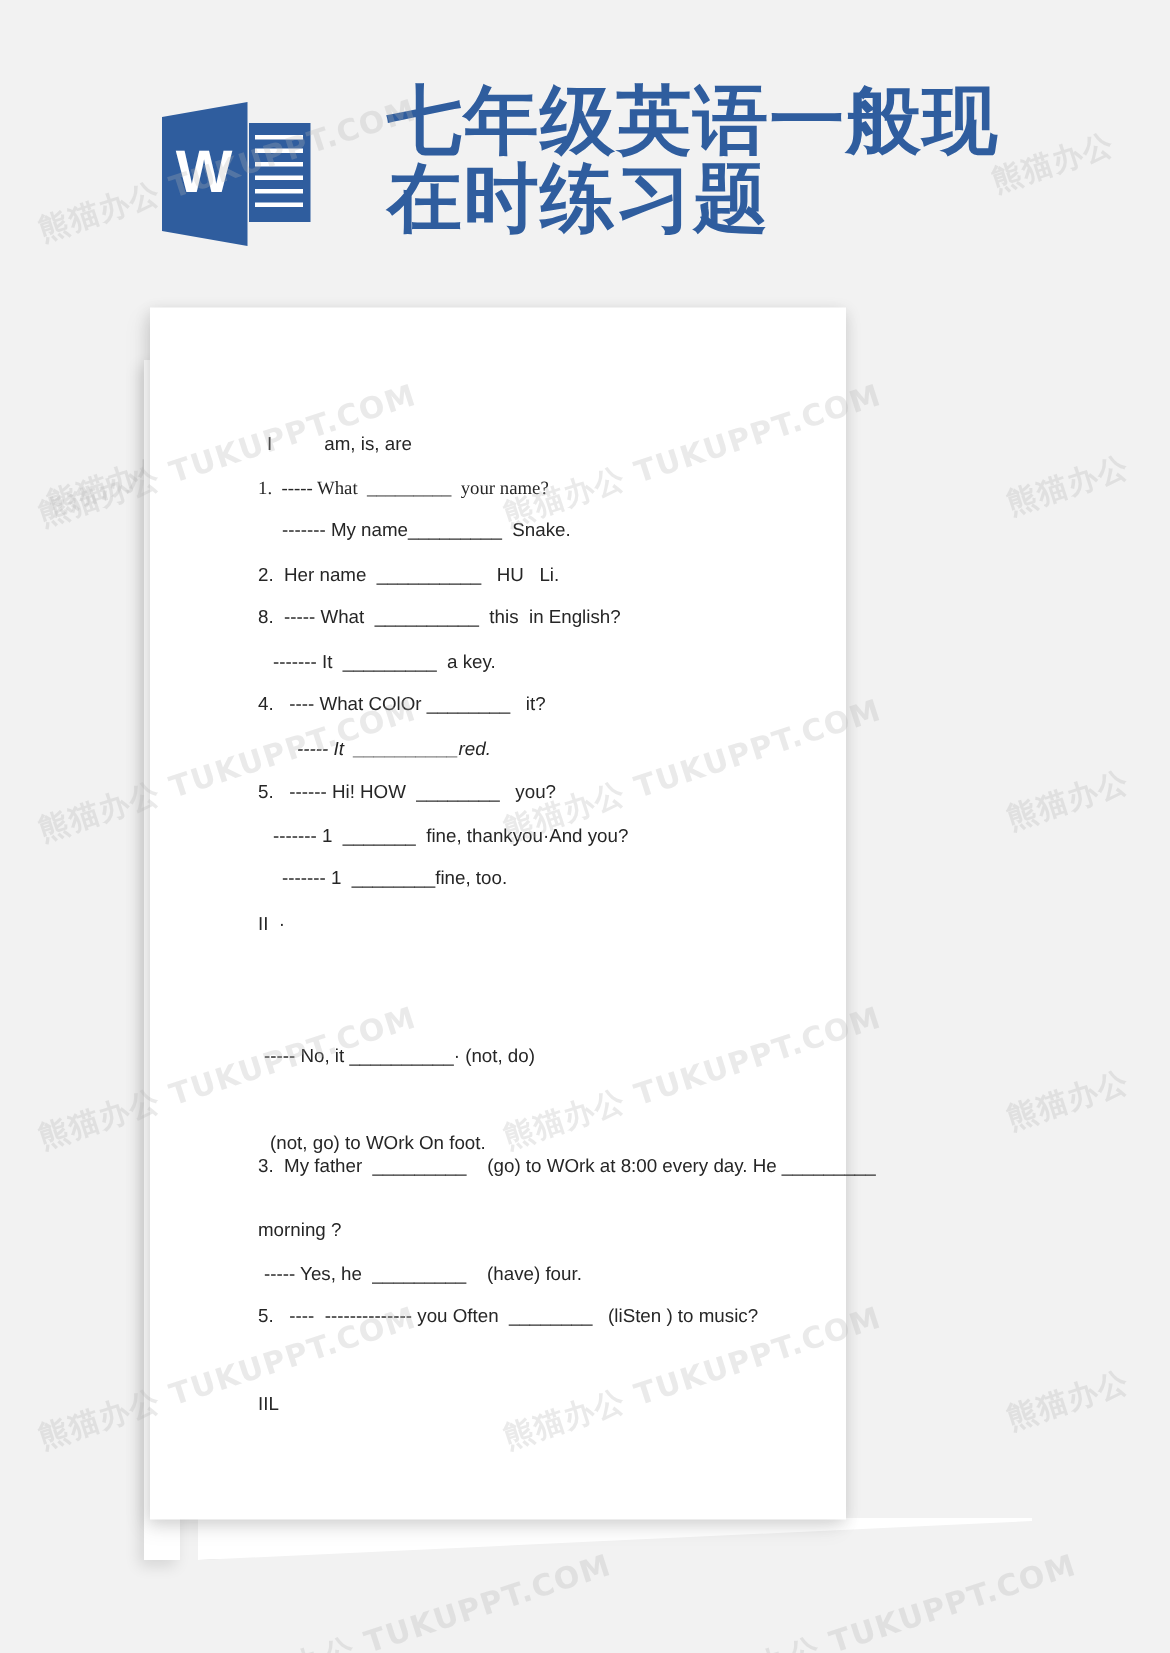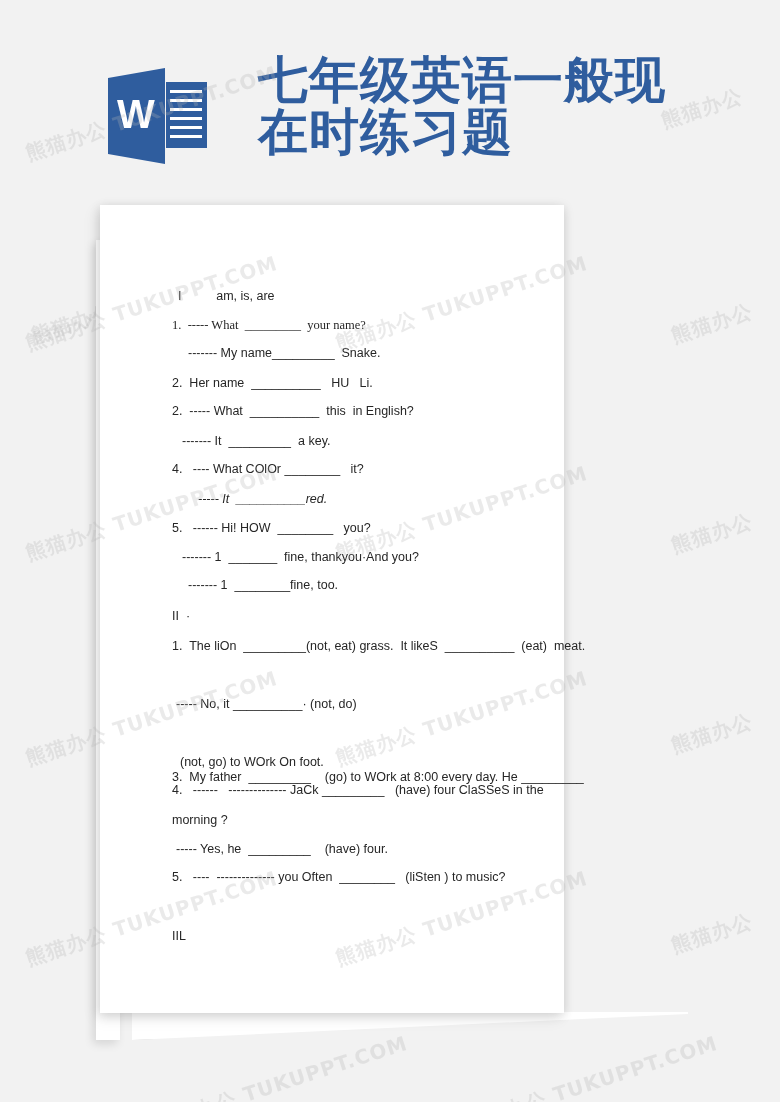--- a/index.html
+++ b/index.html
@@ -86,35 +86,33 @@
 
 <div class="paper-back-bottom"></div>
 <div style="position:absolute; left:96px; top:240px; width:24px; height:800px; background:#fff; box-shadow:-3px 4px 10px rgba(0,0,0,0.12);"></div>
 
 <div class="paper">
   <div class="line" style="left:78px; top:83px;">I          am, is, are</div>
 
   <div class="line" style="left:72px; top:112px;font-family:Liberation Serif, serif;">1.  ----- What  _________  your name?</div>
   <div class="line" style="left:88px; top:140px;">------- My name_________  Snake.</div>
   <div class="line" style="left:72px; top:170px;">2.  Her name  __________   HU   Li.</div>
-  <div class="line" style="left:72px; top:198px;">2.  ----- What  __________  this  in English?</div>
+  <div class="line" style="left:72px; top:198px;">8.  ----- What  __________  this  in English?</div>
   <div class="line" style="left:82px; top:228px;">------- It  _________  a key.</div>
   <div class="line" style="left:72px; top:256px;text-align:center;">4.   ---- What COlOr ________   it?</div>
   <div class="line" style="left:98px; top:286px;font-style:italic;">----- It  __________red.</div>
   <div class="line" style="left:72px; top:315px;text-align:right;">5.   ------ Hi! HOW  ________   you?</div>
   <div class="line" style="left:82px; top:344px;">------- 1  _______  fine, thankyou·And you?</div>
   <div class="line" style="left:88px; top:372px;">------- 1  ________fine, too.</div>
 
   <div class="line" style="left:72px; top:403px;">II  ·</div>
 
-  <div class="line" style="left:72px; top:433px;">1.  The liOn  _________(not, eat) grass.  It likeS  __________  (eat)  meat.</div>
   <div class="line" style="left:76px; top:491px;">----- No, it __________· (not, do)</div>
   <div class="line" style="left:72px; top:520px;margin-top:44px;">3.  My father  _________    (go) to WOrk at 8:00 every day. He _________</div>
   <div class="line" style="left:80px; top:549px;">(not, go) to WOrk On foot.</div>
-  <div class="line" style="left:72px; top:577px;">4.   ------   -------------- JaCk _________   (have) four ClaSSeS in the</div>
   <div class="line" style="left:72px; top:607px;">morning ?</div>
   <div class="line" style="left:76px; top:636px;">----- Yes, he  _________    (have) four.</div>
   <div class="line" style="left:72px; top:664px;">5.   ----  -------------- you Often  ________   (liSten ) to music?</div>
 
   <div class="line" style="left:72px; top:723px;">IIL</div>
 
   <div class="watermark" style="left:-80px; top:85px;">熊猫办公 TUKUPPT.COM</div>
   <div class="watermark" style="left:230px; top:85px;">熊猫办公 TUKUPPT.COM</div>
   <div class="watermark" style="left:-80px; top:295px;">熊猫办公 TUKUPPT.COM</div>
   <div class="watermark" style="left:230px; top:295px;">熊猫办公 TUKUPPT.COM</div>

